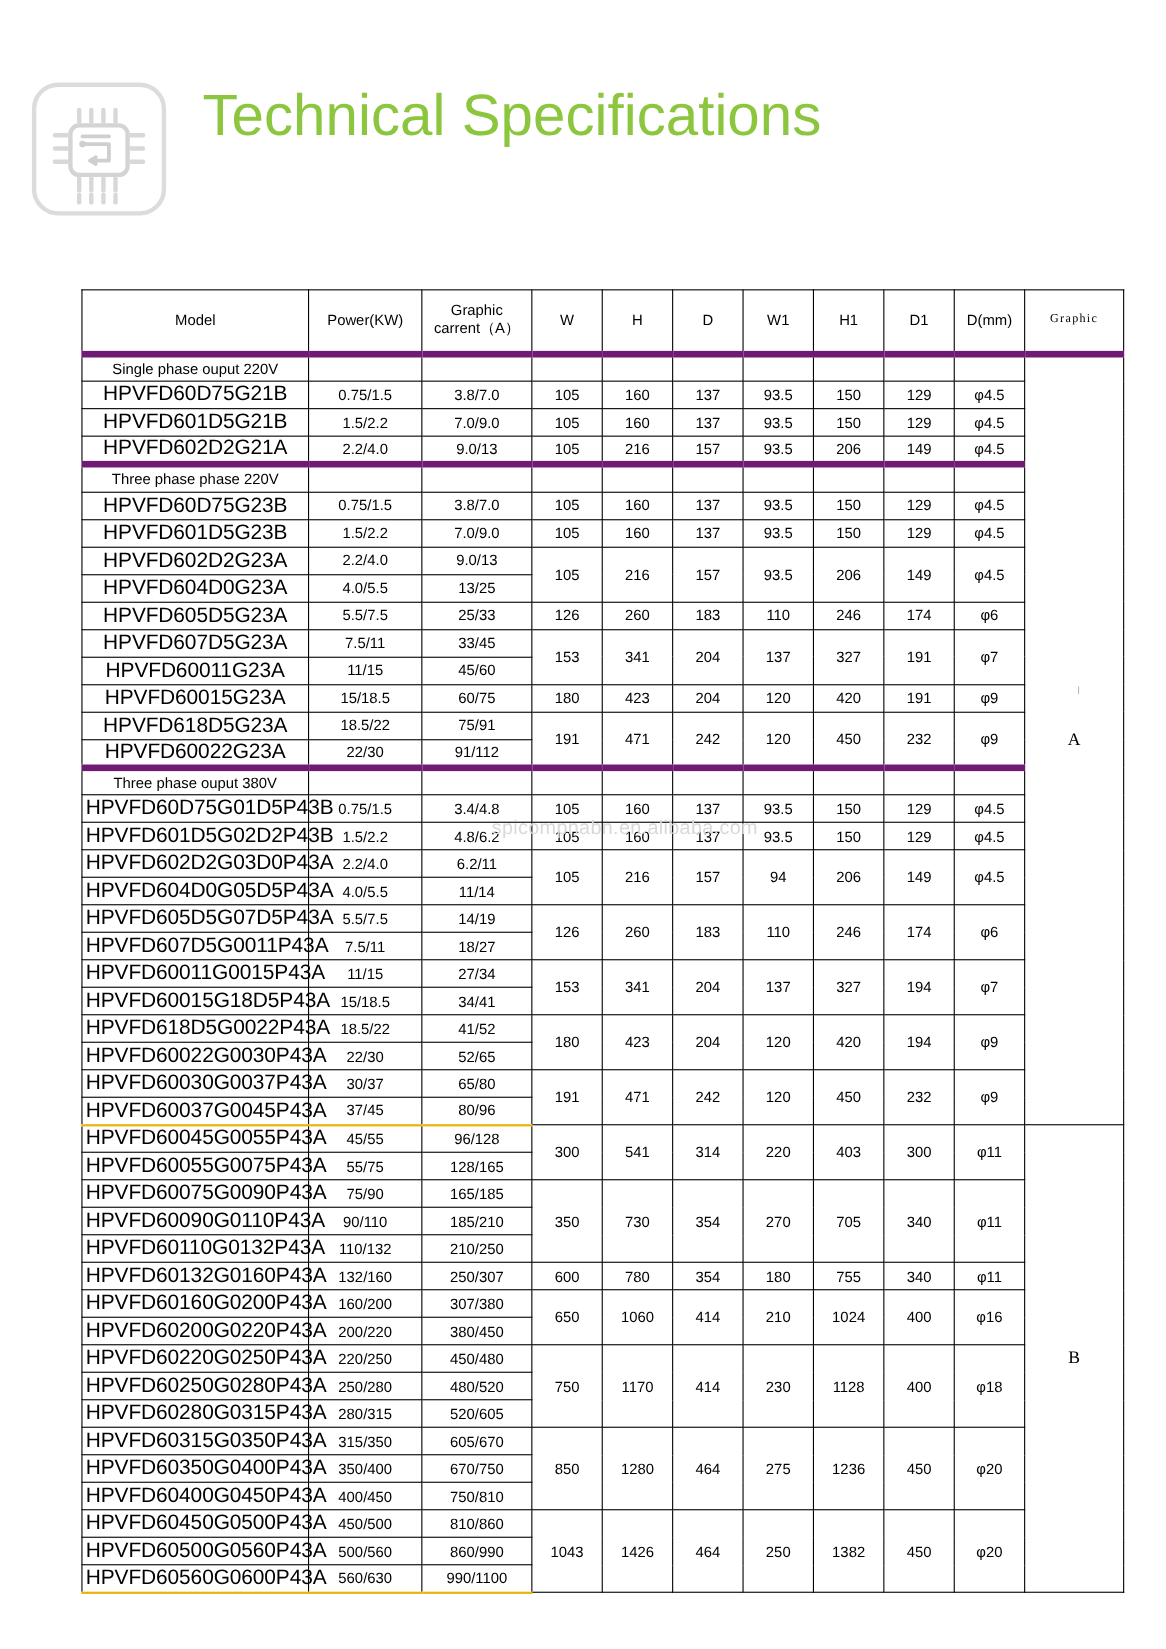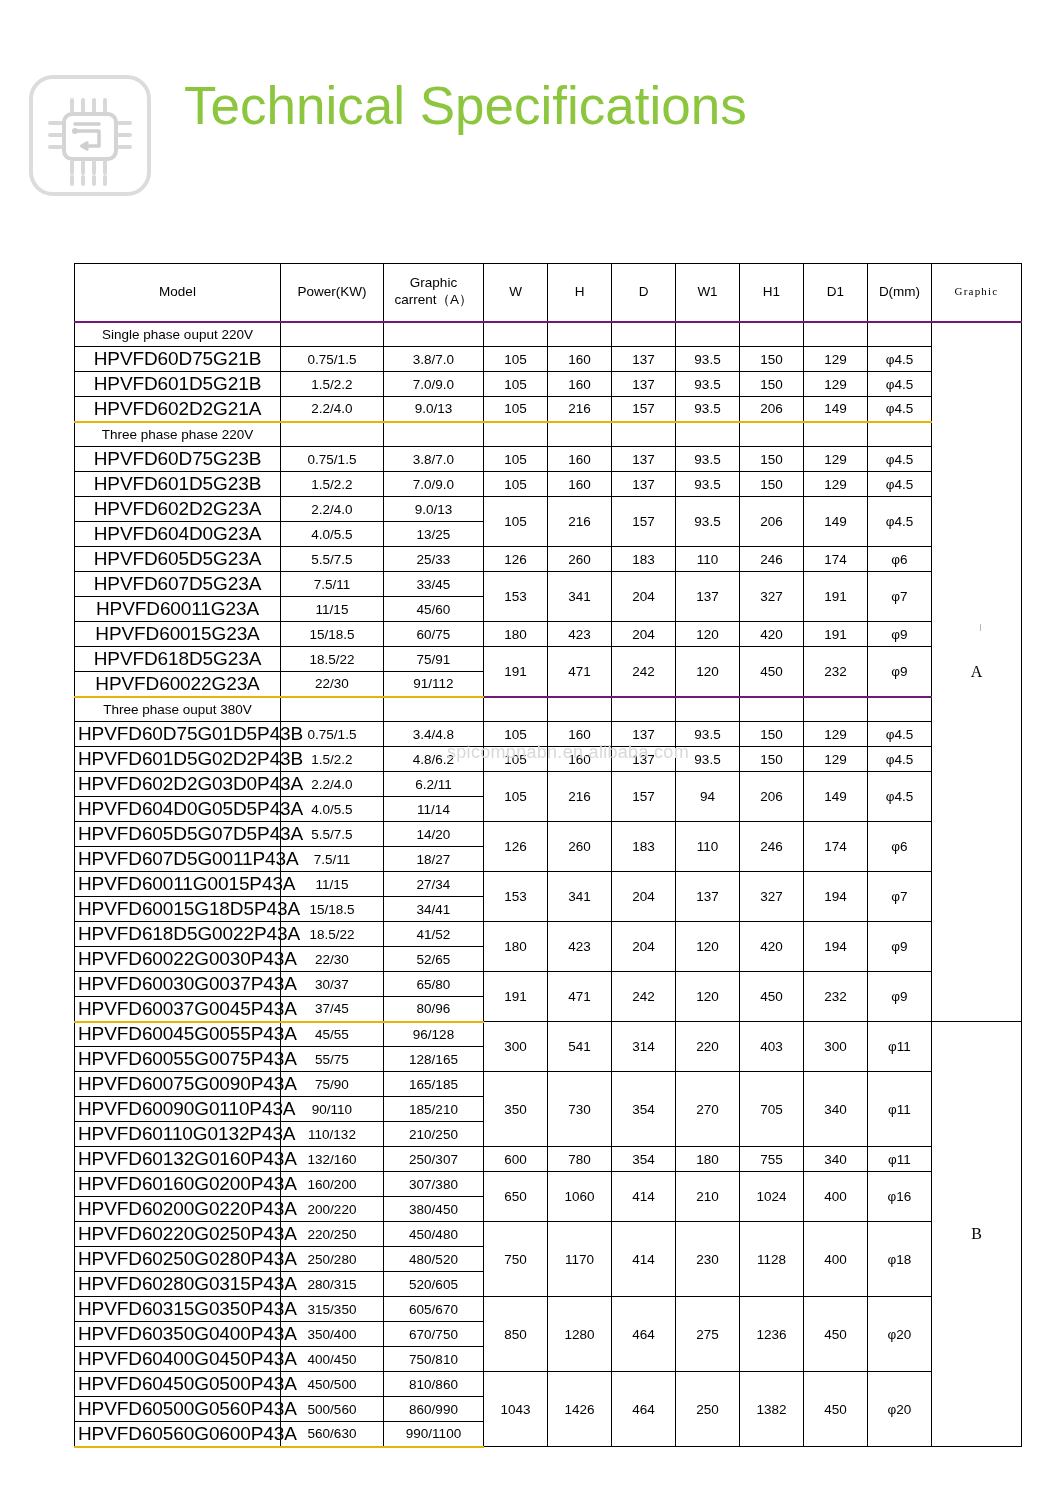--- a/index.html
+++ b/index.html
@@ -101,21 +101,21 @@
     letter-spacing: -0.1px;
   }
   td.section-cell {
     text-align: left;
     padding-left: 8px;
     font-size: 13.5px;
   }
   tr.section-row td { height: 25px; }
 
   
-  tr.section-row > td { border-top: 2px solid #701a75; }
+  tr.section-row > td { border-top: 6px solid #701a75; }
   tr.thick-bottom > td { border-bottom: 2px solid #eab308; }
 
   td.graphic-cell {
     font-family: "Liberation Serif", serif;
     font-size: 16px;
     vertical-align: middle;
   }
 
   
   .watermark {
@@ -423,21 +423,21 @@
           <td rowspan="2">φ4.5</td>
         </tr>
         <tr>
           <td class="model-cell">HPVFD604D0G05D5P43A</td>
           <td>4.0/5.5</td>
           <td>11/14</td>
         </tr>
         <tr>
           <td class="model-cell">HPVFD605D5G07D5P43A</td>
           <td>5.5/7.5</td>
-          <td>14/20</td>
+          <td>14/19</td>
           <td rowspan="2">126</td>
           <td rowspan="2">260</td>
           <td rowspan="2">183</td>
           <td rowspan="2">110</td>
           <td rowspan="2">246</td>
           <td rowspan="2">174</td>
           <td rowspan="2">φ6</td>
         </tr>
         <tr>
           <td class="model-cell">HPVFD607D5G0011P43A</td>

